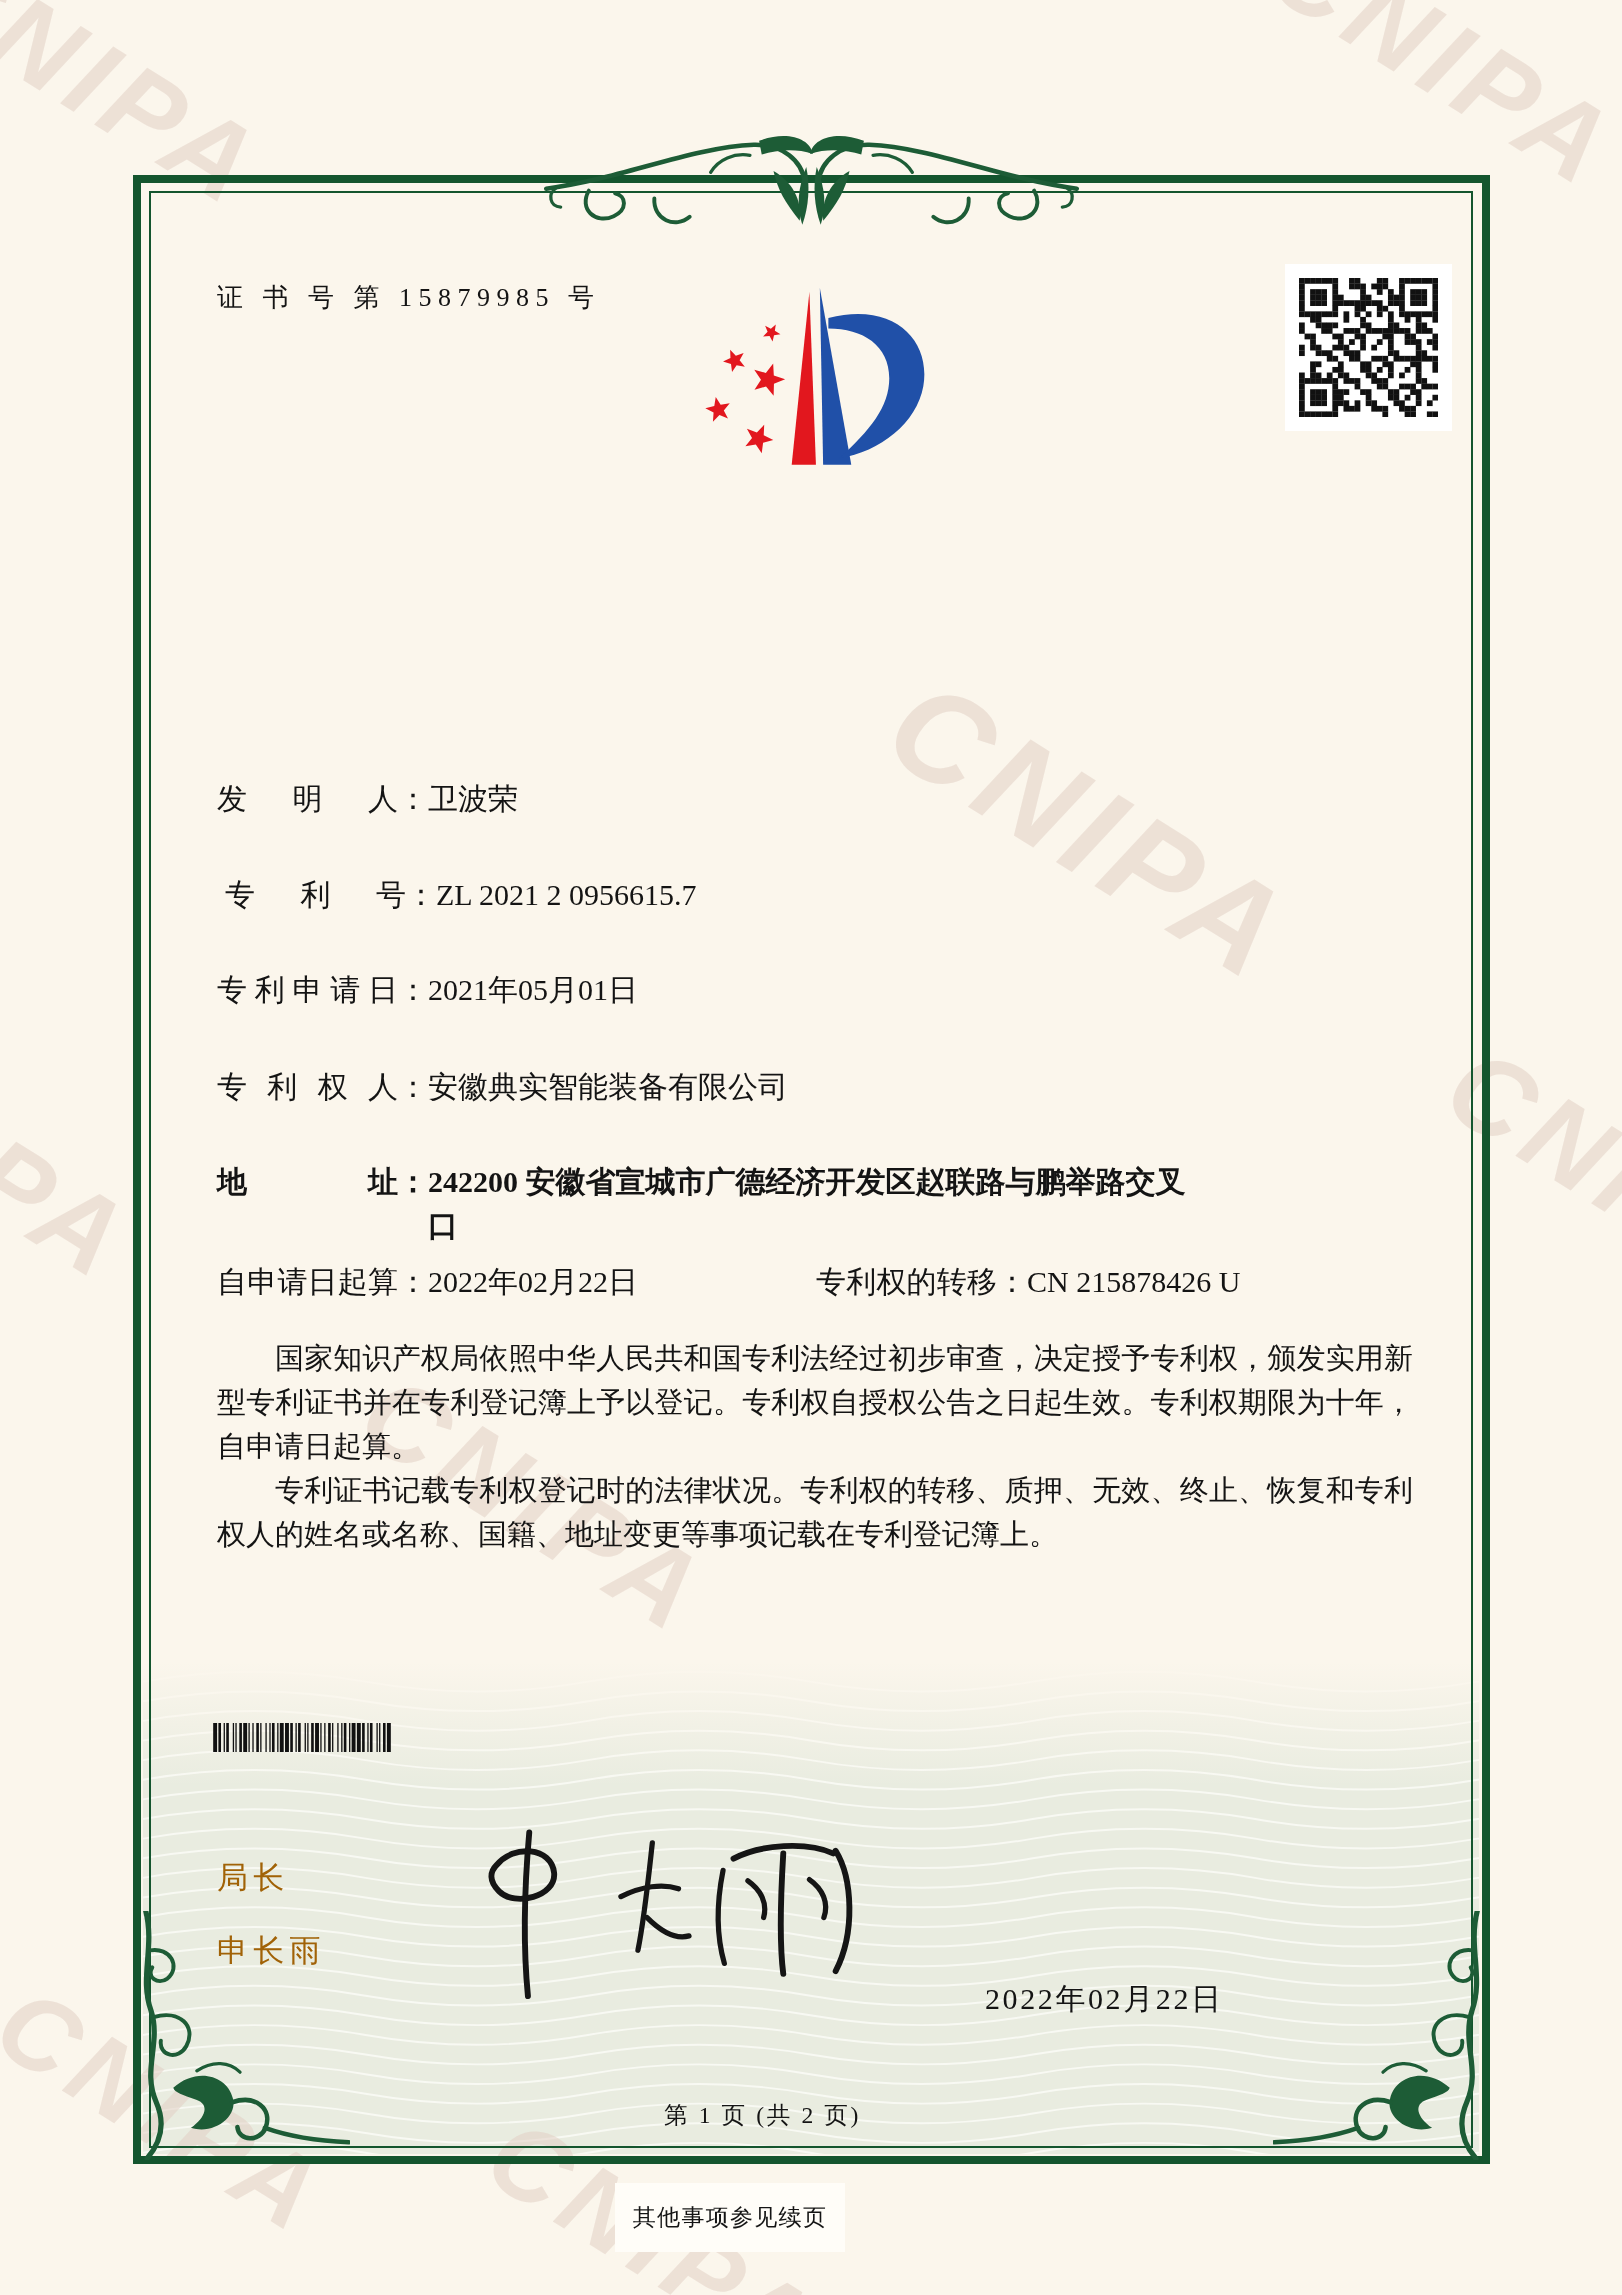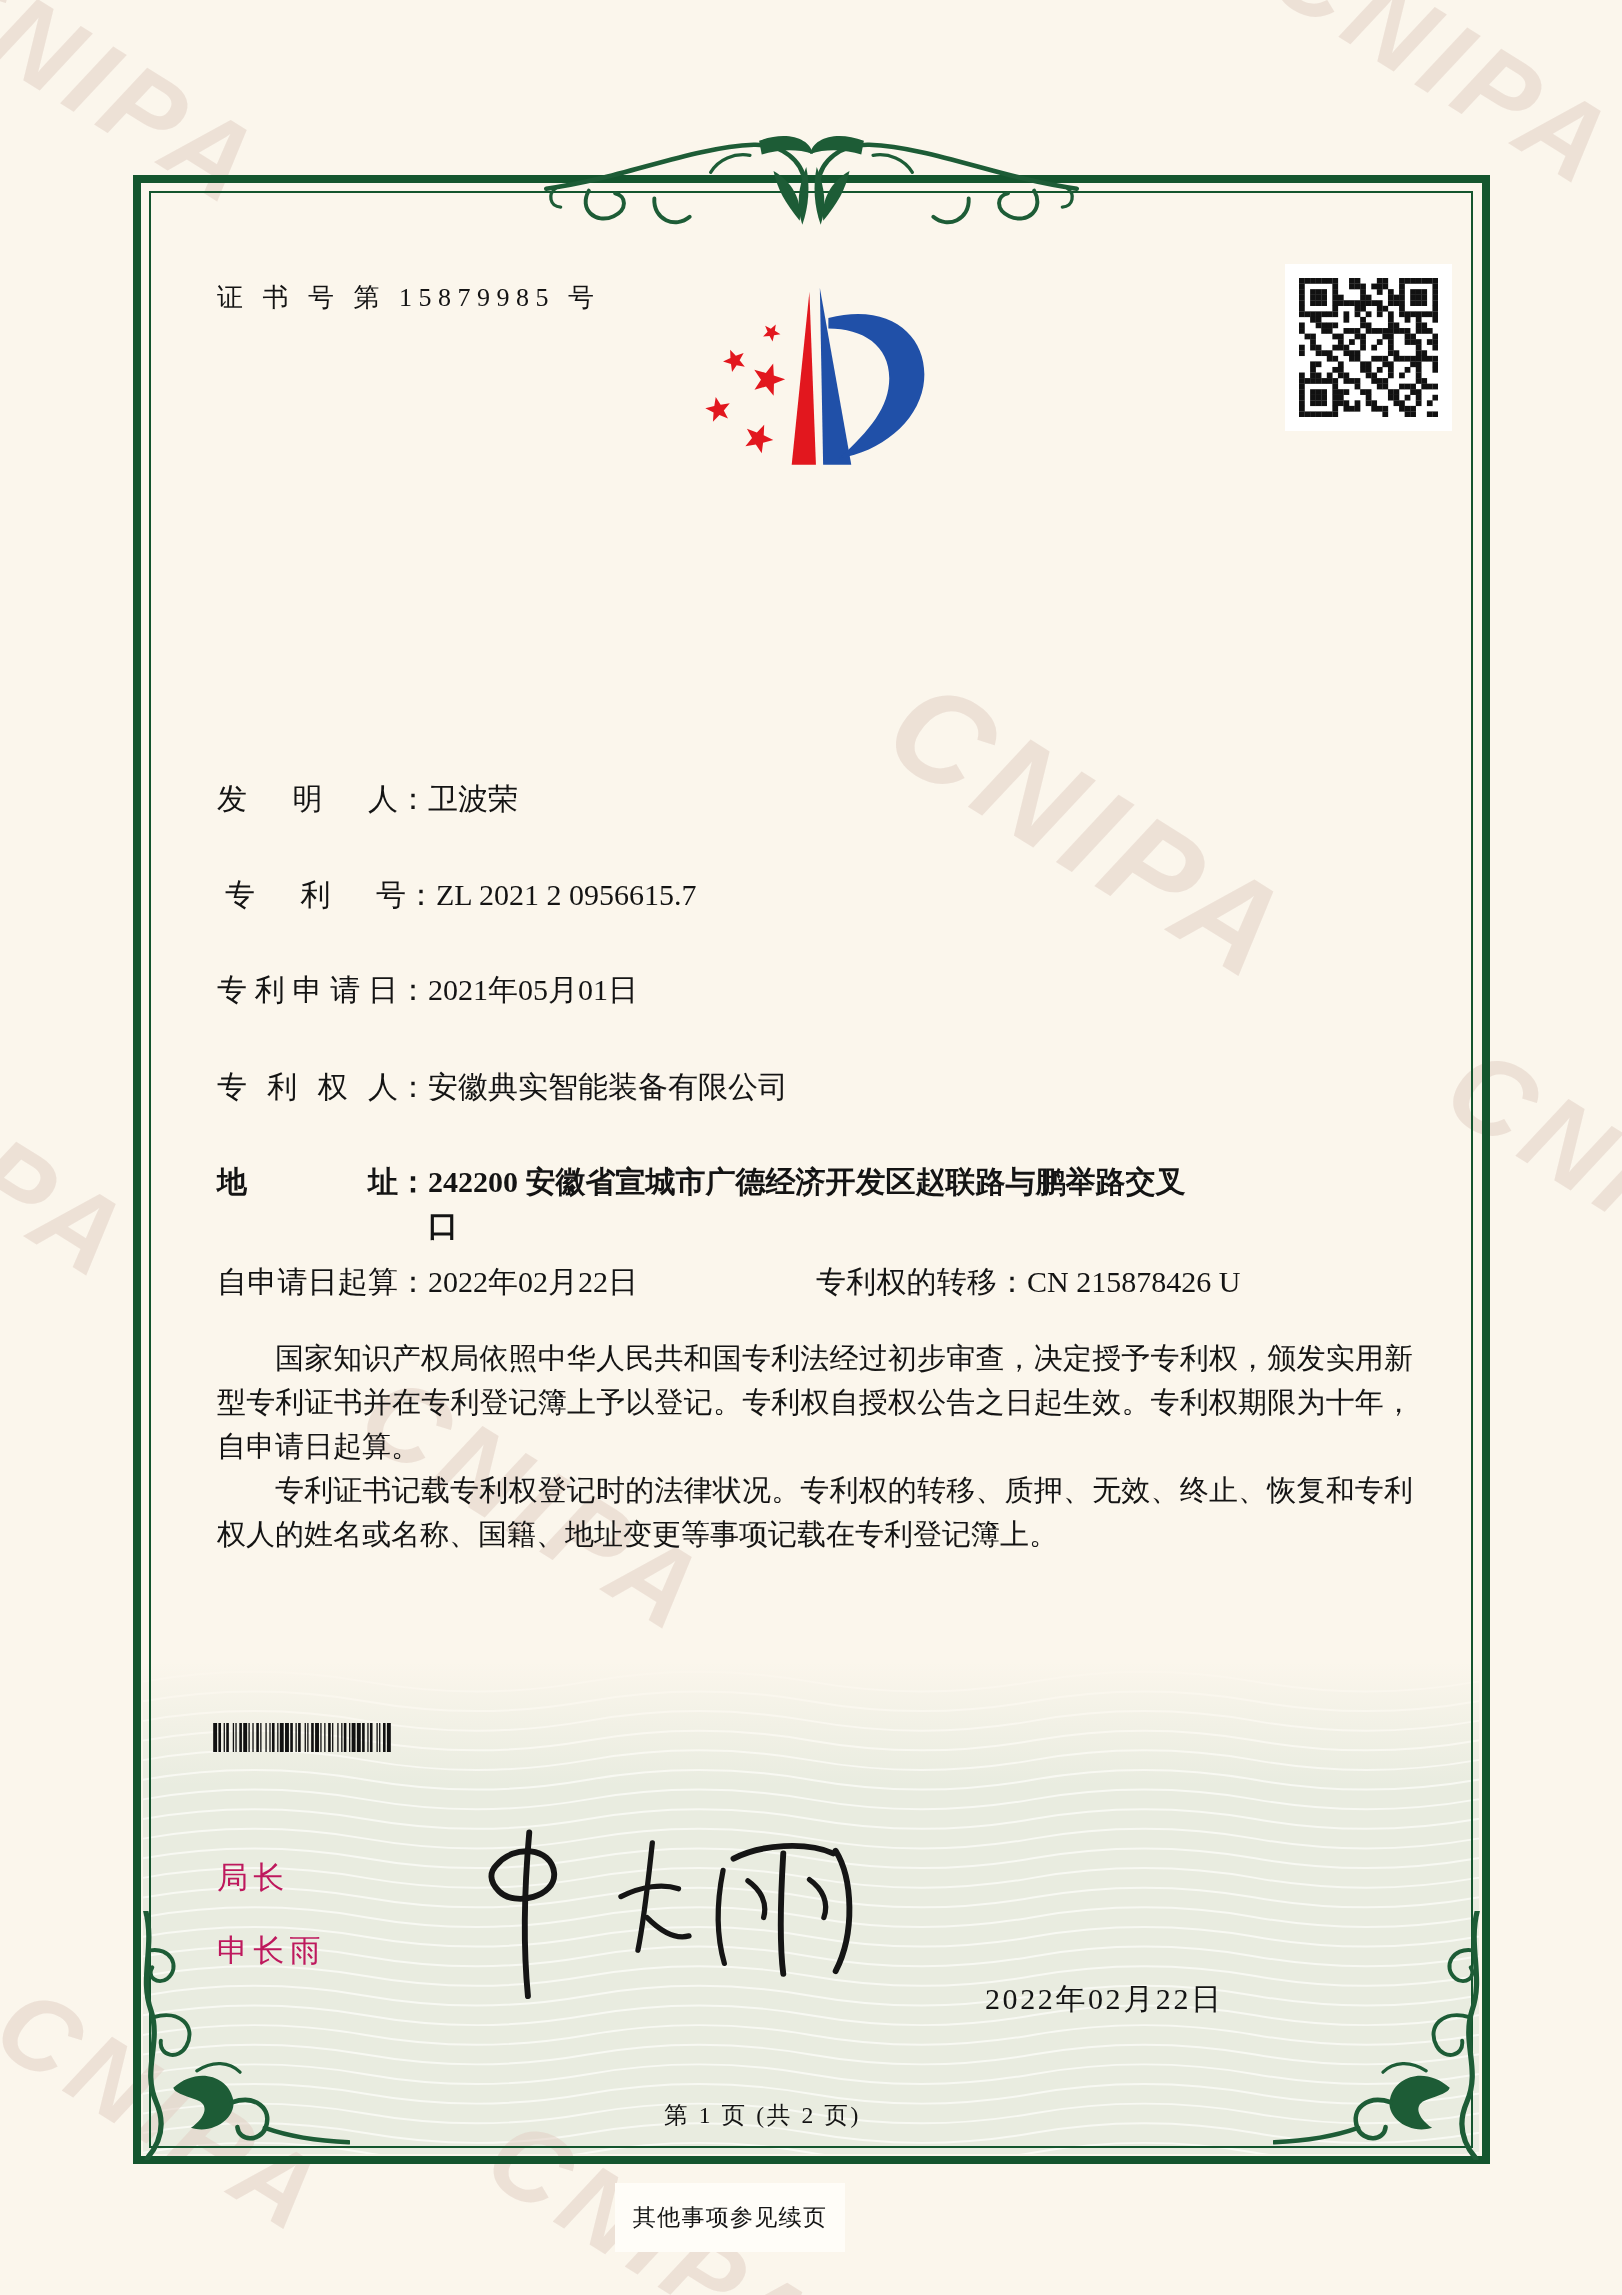--- a/index.html
+++ b/index.html
@@ -62,21 +62,21 @@
   .paras{
     position:absolute;z-index:5;left:217px;top:1336px;width:1196px;
     font-size:29px;line-height:44px;text-align:justify;
   }
   .paras p{margin:0;text-indent:58px;}
   
   .barcode{position:absolute;z-index:5;left:213px;top:1723px;}
   .sig-label{
     position:absolute;z-index:5;left:217px;
     font-family:"Liberation Sans","DejaVu Sans",sans-serif;
-    font-weight:500;font-size:31px;letter-spacing:5.2px;color:#be185d;
+    font-weight:500;font-size:31px;letter-spacing:5.2px;color:#a16207;
   }
   .sig-title{top:1857px;}
   .sig-name{top:1930px;}
   .signature{position:absolute;z-index:5;left:452px;top:1818px;}
   .issue-date{position:absolute;z-index:5;left:985px;top:1979px;font-size:30px;letter-spacing:2.6px;}
   .page-indicator{position:absolute;z-index:5;left:664px;top:2099px;font-size:23.6px;letter-spacing:2.6px;}
   .cont-note{
     position:absolute;z-index:5;left:615px;top:2183px;width:230px;height:69px;
     background:#fffdf8;display:flex;align-items:center;justify-content:center;
     font-size:23px;letter-spacing:1.3px;

